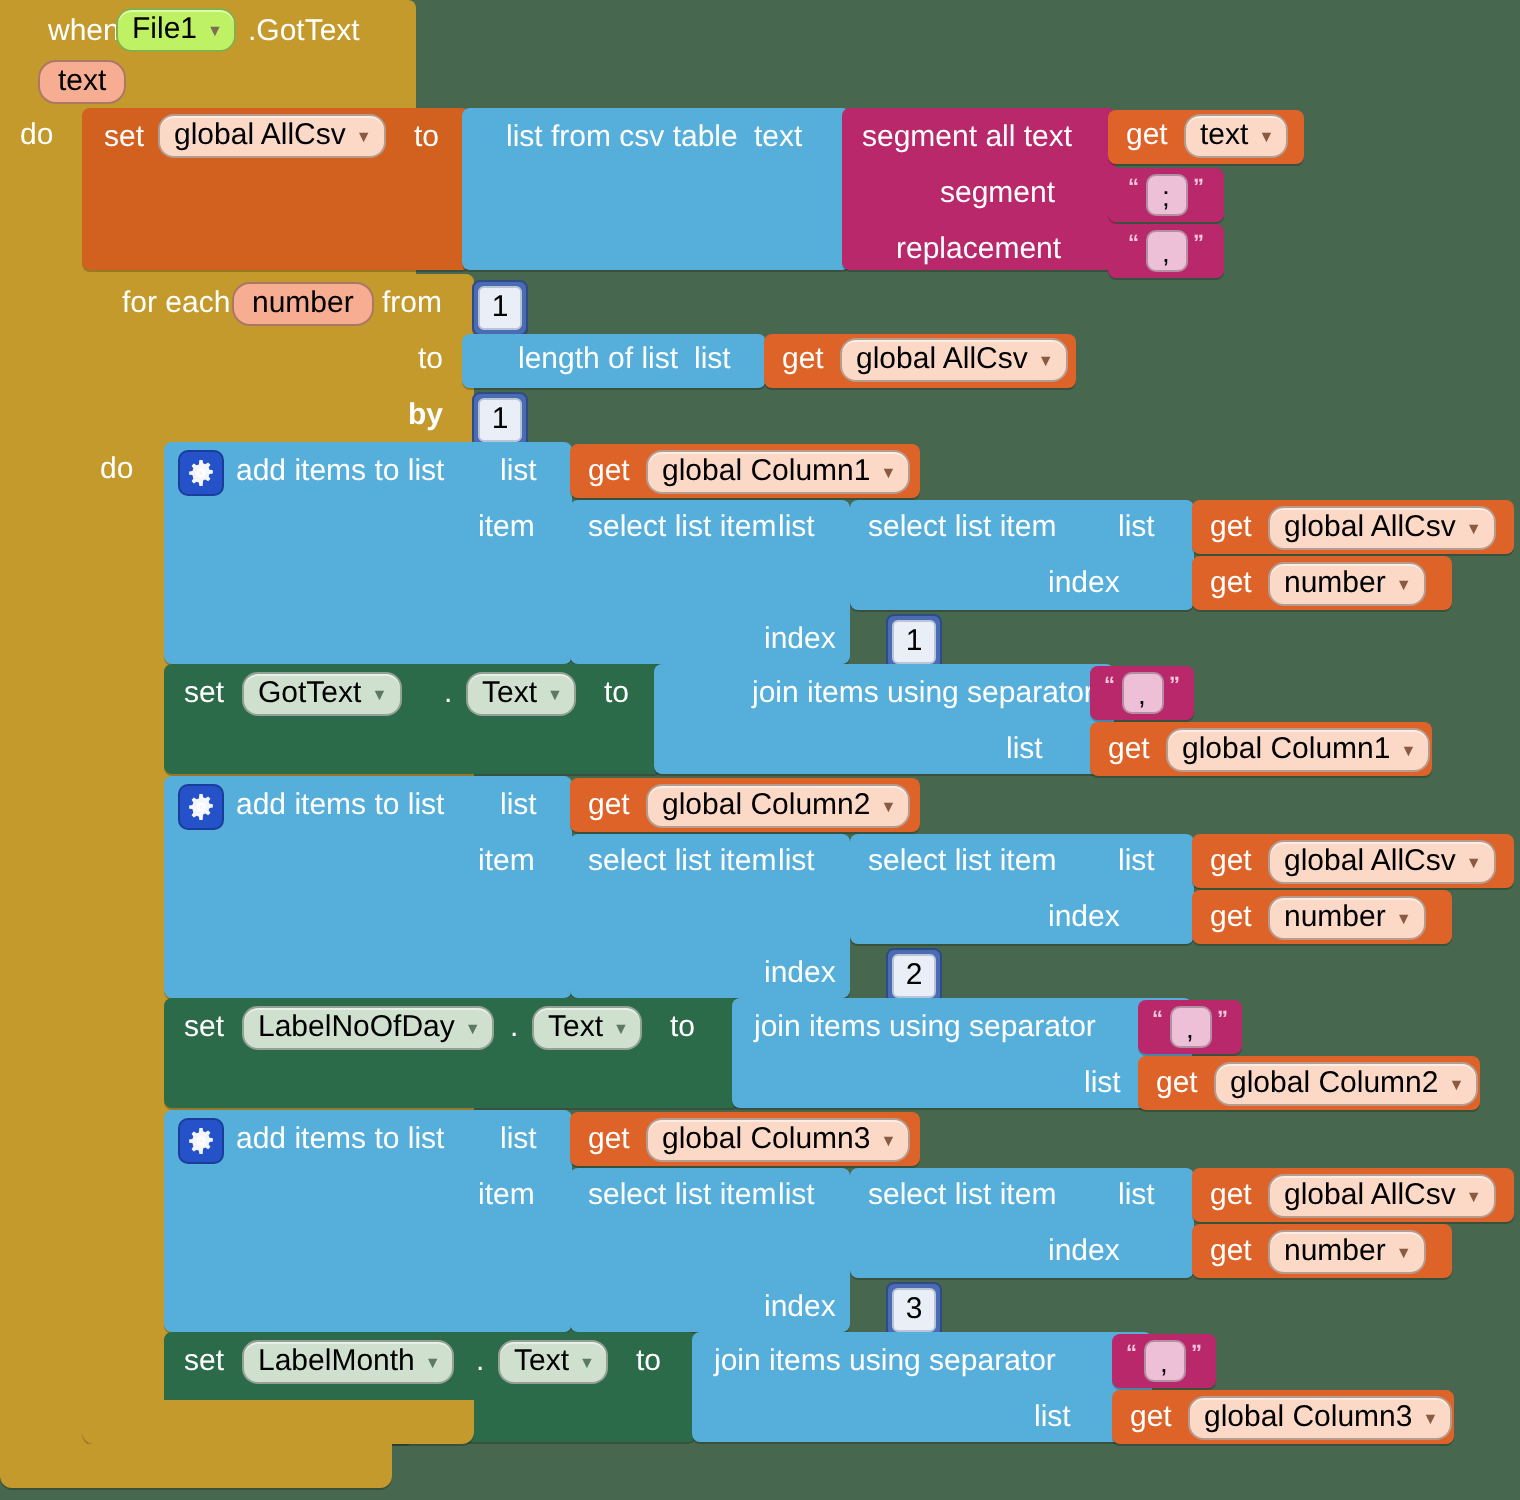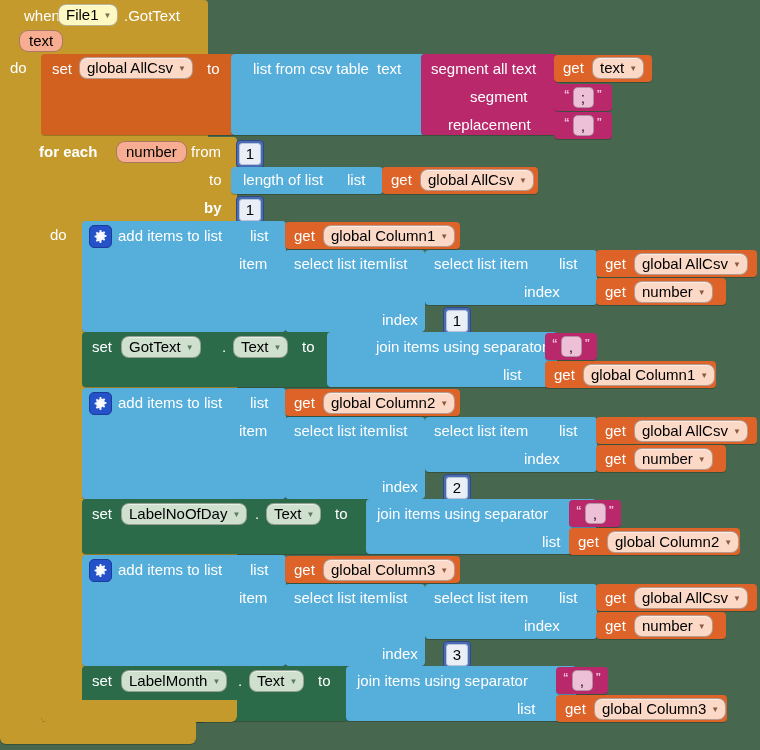--- a/index.html
+++ b/index.html
@@ -17,21 +17,21 @@
   .blk{position:absolute;box-sizing:border-box;border-radius:4px;}
   .lbl{color:#fff;white-space:nowrap;font-size:15px;line-height:1;}
   
   .field{
     display:inline-flex;align-items:center;gap:5px;
     background:#f7cfba;border:1px solid rgba(0,0,0,.28);
     border-radius:8px;padding:1px 6px 2px 7px;
     color:#000;font-size:15px;line-height:1.15;white-space:nowrap;
     box-shadow:inset 0 1px 0 rgba(255,255,255,.5);
   }
-  .field.pale{background:#fef9c3;}
+  .field.pale{background:#bef264;}
   .field.green{background:#cfe0cf;}
   .field.plain{background:#fbd9c6;}
   .caret{font-size:8px;color:#8a5a42;transform:translateY(1px);}
   .field.pale .caret{color:#7a6f52;}
   .field.green .caret{color:#5c7a61;}
   
   .varpill{
     display:inline-flex;align-items:center;
     background:#f6ad92;border:1px solid rgba(0,0,0,.3);
     border-radius:9px;padding:2px 9px 3px;color:#000;font-size:15px;line-height:1;
@@ -125,30 +125,30 @@
 
 <div class="txtblk shadowed" style="left:554px;top:112px;width:58px;height:27px;">
   <span class="quote">“</span>
   <span class="strfield">,</span>
   <span class="quote">”</span>
 </div>
 
 <div class="blk c-ctrl shadowed" style="left:41px;top:137px;width:196px;height:578px;border-radius:5px;"></div>
 <div class="blk c-ctrl" style="left:41px;top:137px;width:196px;height:80px;"></div>
 
-<div class="lbl abs" style="left:39px;top:144px;font-weight:bold;">for each</div>
+<div class="lbl abs" style="left:61px;top:144px;">for each</div>
 <span class="varpill abs" style="left:116px;top:141px;">number</span>
 <div class="lbl abs" style="left:191px;top:144px;">from</div>
 <div class="num shadowed" style="left:236px;top:140px;width:26px;height:26px;">
   <span>1</span>
 </div>
 
 <div class="lbl abs" style="left:209px;top:172px;">to</div>
 <div class="blk c-list shadowed" style="left:231px;top:167px;width:152px;height:27px;"></div>
-<div class="lbl abs" style="left:243px;top:172px;">length of list</div>
+<div class="lbl abs" style="left:259px;top:172px;">length of list</div>
 <div class="lbl abs" style="left:347px;top:172px;">list</div>
 <div class="blk c-get shadowed" style="left:382px;top:167px;width:156px;height:27px;"></div>
 <div class="lbl abs" style="left:391px;top:172px;">get</div>
 <span class="field plain abs" style="left:420px;top:169px;">
   <span>global AllCsv</span>
   <span class="caret">▼</span>
 </span>
 
 <div class="lbl abs" style="left:204px;top:200px;font-weight:bold;">by</div>
 <div class="num shadowed" style="left:236px;top:196px;width:26px;height:26px;">

